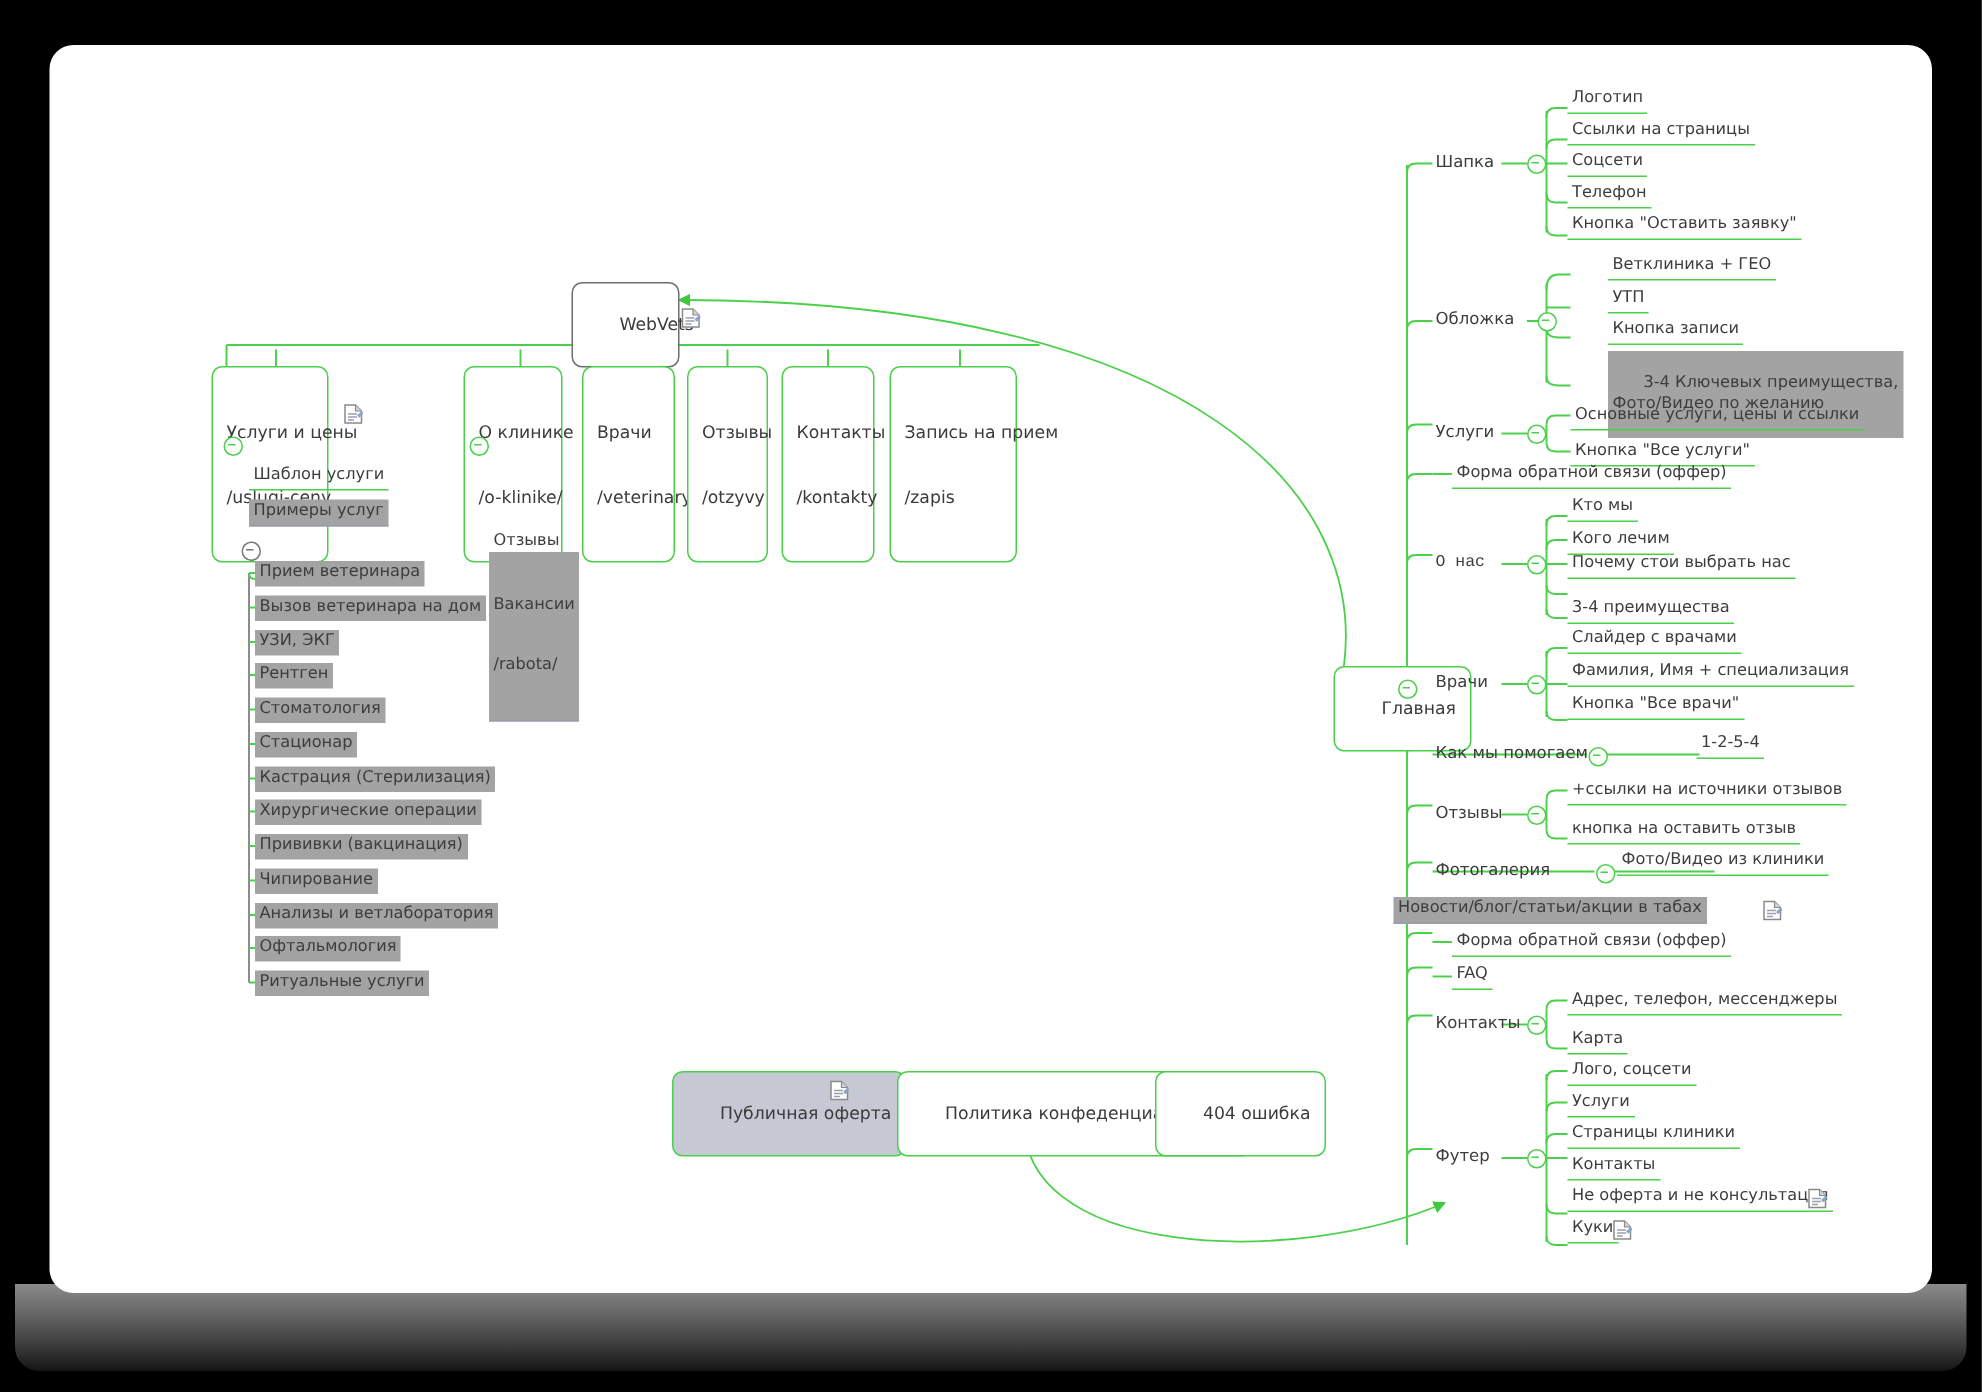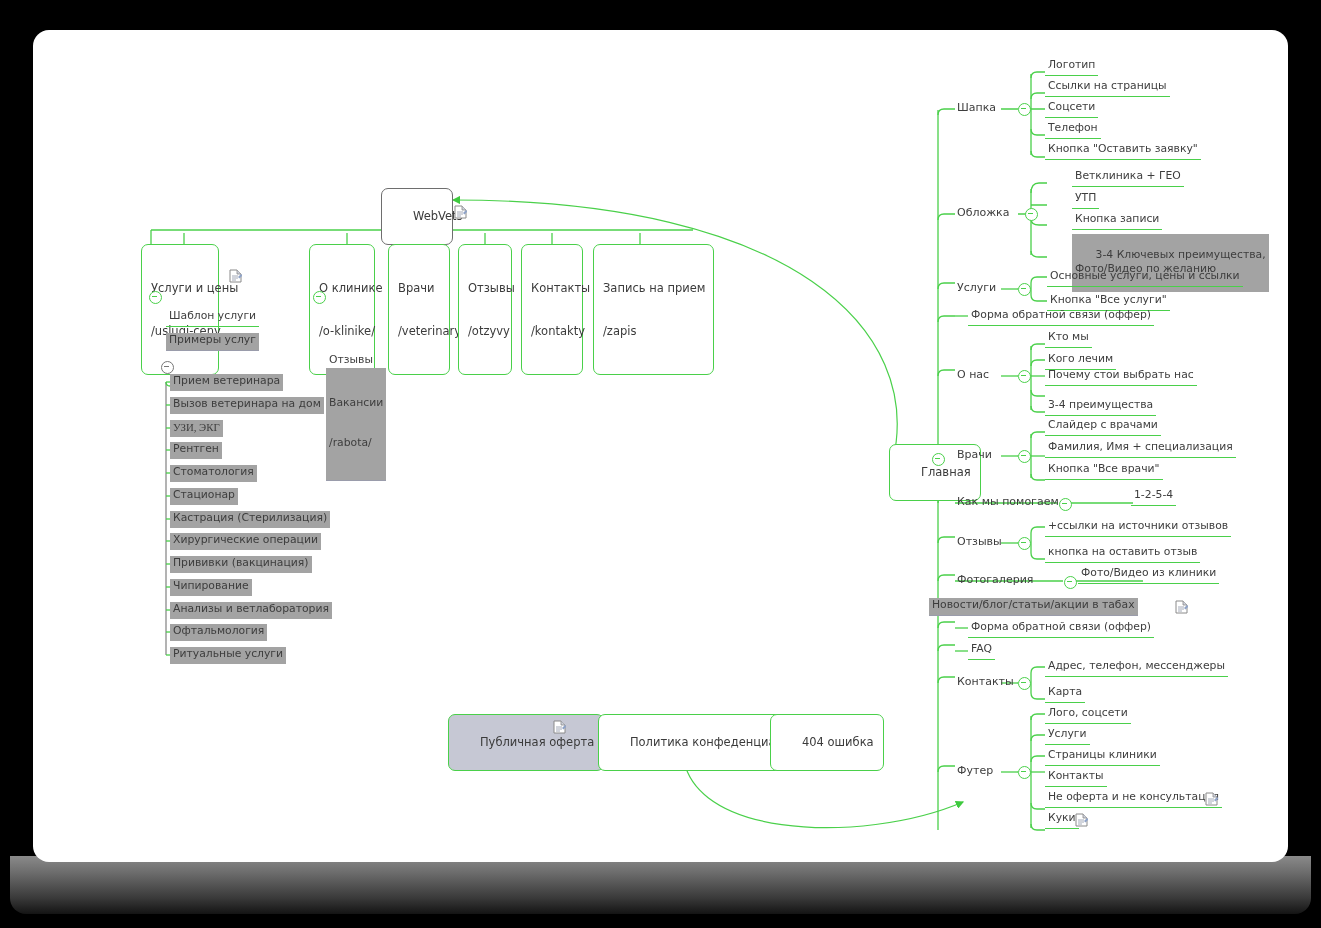--- a/index.html
+++ b/index.html
@@ -217,21 +217,21 @@
     <div class="node pagebox multi" style="left:425px;top:214px;width:54px;">
       <div>Отзывы</div>
       <div>/otzyvy</div>
     </div>
 
     <div class="node pagebox multi" style="left:488px;top:214px;width:62px;">
       <div>Контакты</div>
       <div>/kontakty</div>
     </div>
 
-    <div class="node pagebox multi" style="left:560px;top:214px;width:121px;">
+    <div class="node pagebox multi" style="left:560px;top:214px;width:85px;">
       <div>Запись на прием</div>
       <div>/zapis</div>
     </div>
 
     <div class="collapse" style="left:116px;top:261px;"></div>
     <div class="collapse" style="left:280px;top:261px;"></div>
 
     <div class="node leaf" style="left:133px;top:279px;">Шаблон услуги</div>
     <div class="node leaf hl" style="left:133px;top:303px;">Примеры услуг</div>
     <div class="collapse gray" style="left:128px;top:331px;"></div>
@@ -240,21 +240,21 @@
       <div>Отзывы</div>
       <div>/otzyvy</div>
     </div>
     <div class="node leaf hl multi" style="left:293px;top:338px;">
       <div>Вакансии</div>
       <div>/rabota/</div>
     </div>
 
     <div class="node leaf hl noline" style="left:137px;top:344px;">Прием ветеринара</div>
     <div class="node leaf hl noline" style="left:137px;top:367px;">Вызов ветеринара на дом</div>
-    <div class="node leaf hl noline" style="left:137px;top:390px;font-family:Liberation Serif, serif;">УЗИ, ЭКГ</div>
+    <div class="node leaf hl noline" style="left:137px;top:390px;">УЗИ, ЭКГ</div>
     <div class="node leaf hl noline" style="left:137px;top:412px;">Рентген</div>
     <div class="node leaf hl noline" style="left:137px;top:435px;">Стоматология</div>
     <div class="node leaf hl noline" style="left:137px;top:458px;">Стационар</div>
     <div class="node leaf hl noline" style="left:137px;top:481px;">Кастрация (Стерилизация)</div>
     <div class="node leaf hl noline" style="left:137px;top:503px;">Хирургические операции</div>
     <div class="node leaf hl noline" style="left:137px;top:526px;">Прививки (вакцинация)</div>
     <div class="node leaf hl noline" style="left:137px;top:549px;">Чипирование</div>
     <div class="node leaf hl noline" style="left:137px;top:572px;">Анализы и ветлаборатория</div>
     <div class="node leaf hl noline" style="left:137px;top:594px;">Офтальмология</div>
     <div class="node leaf hl noline" style="left:137px;top:617px;">Ритуальные услуги</div>
@@ -299,21 +299,21 @@
 Фото/Видео по желанию</span>
     </div>
 
     <div class="node label" style="left:922px;top:251px;">Услуги</div>
     <div class="collapse" style="left:985px;top:253px;"></div>
     <div class="node leaf" style="left:1014px;top:239px;">Основные услуги, цены и ссылки</div>
     <div class="node leaf" style="left:1014px;top:263px;">Кнопка "Все услуги"</div>
 
     <div class="node leaf" style="left:935px;top:278px;">Форма обратной связи (оффер)</div>
 
-    <div class="node label" style="left:922px;top:338px;">О нас</div>
+    <div class="node label" style="left:922px;top:338px;font-family:Liberation Mono, monospace;">О нас</div>
     <div class="collapse" style="left:985px;top:340px;"></div>
     <div class="node leaf" style="left:1012px;top:300px;">Кто мы</div>
     <div class="node leaf" style="left:1012px;top:322px;">Кого лечим</div>
     <div class="node leaf" style="left:1012px;top:338px;">Почему стои выбрать нас</div>
     <div class="node leaf" style="left:1012px;top:368px;">3-4 преимущества</div>
 
     <div class="node label" style="left:922px;top:418px;">Врачи</div>
     <div class="collapse" style="left:985px;top:420px;"></div>
     <div class="node leaf" style="left:1012px;top:388px;">Слайдер с врачами</div>
     <div class="node leaf" style="left:1012px;top:410px;">Фамилия, Имя + специализация</div>

